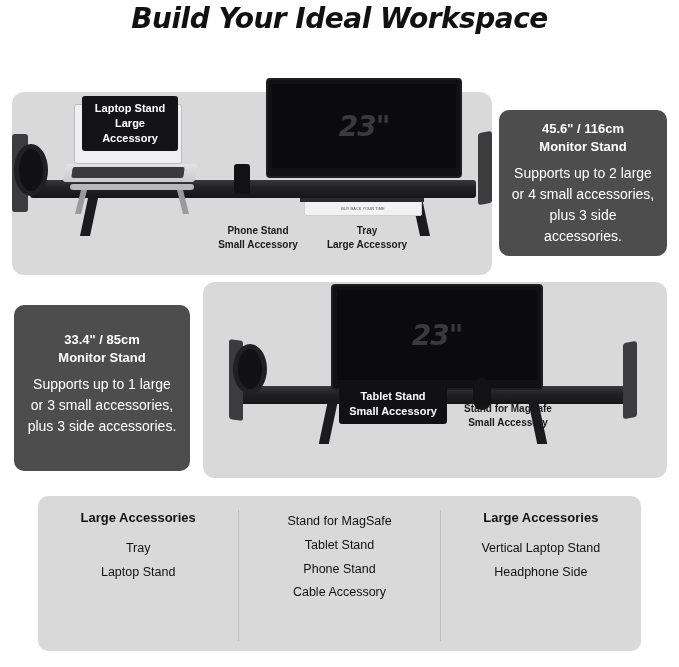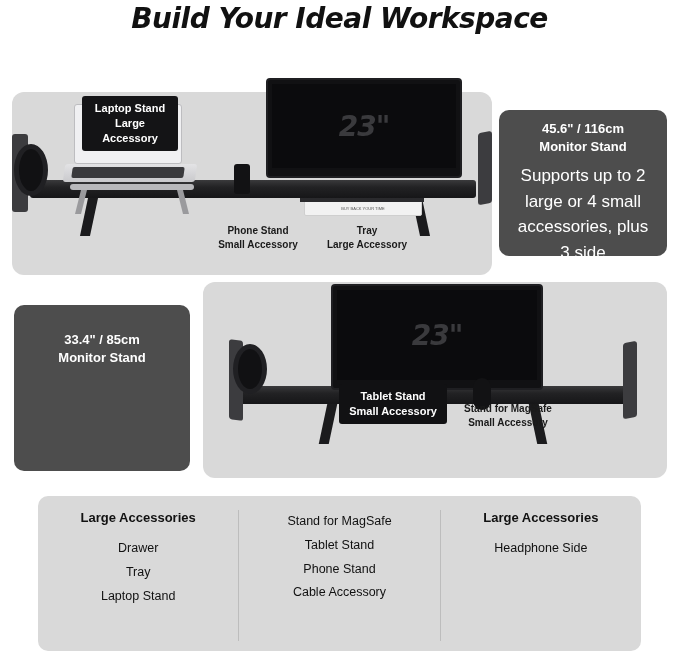--- a/index.html
+++ b/index.html
@@ -46,21 +46,21 @@
     text-align: center;
     padding: 10px 12px;
   }
   .darkcard .head {
     font-size: 13px;
     font-weight: bold;
     line-height: 1.35;
     margin-bottom: 8px;
   }
   .darkcard .body {
-    font-size: 17px;
+    font-size: 14px;
     line-height: 1.5;
   }
 
   
   .deskbar {
     position: absolute;
     background: #1d1d1f;
     border-radius: 3px;
   }
   .deskbar.wood {
@@ -254,20 +254,21 @@
       <div>Monitor Stand</div>
     </div>
     <div class="body">Supports up to 2 large or 4 small accessories, plus 3 side accessories.</div>
   </div>
 
   <div class="darkcard" style="left:14px; top:305px; width:176px; height:166px; padding-top:26px;">
     <div class="head">
       <div>33.4" / 85cm</div>
       <div>Monitor Stand</div>
     </div>
+    <div class="body">Supports up to 1 large or 3 small accessories, plus 3 side accessories.</div>
   </div>
 
   <div class="panel" style="left:203px; top:282px; width:464px; height:196px;">
 
     <div class="deskbar wood" style="left:30px; top:104px; width:404px; height:18px;"></div>
     <div class="leg" style="left:120px; top:122px; width:10px; height:40px; transform:skewX(-12deg);"></div>
     <div class="leg" style="left:330px; top:122px; width:10px; height:40px; transform:skewX(12deg);"></div>
 
     <div class="sidepanel" style="left:26px; top:58px; width:14px; height:80px; border-radius:3px; transform:skewY(8deg);"></div>
     <div class="headphone" style="left:30px; top:62px; width:34px; height:50px;"></div>
@@ -292,38 +293,38 @@
       <div>Small Accessory</div>
     </div>
   </div>
 
   <div class="acc-panel">
     <div class="acc-cols">
 
       <div class="acc-col">
         <h4>Large Accessories</h4>
         <ul>
-          <li>Drawer</li>
           <li>Tray</li>
           <li>Laptop Stand</li>
         </ul>
       </div>
 
       <div class="acc-col">
         <ul>
           <li>Stand for MagSafe</li>
           <li>Tablet Stand</li>
           <li>Phone Stand</li>
           <li>Cable Accessory</li>
         </ul>
       </div>
 
       <div class="acc-col">
         <h4>Large Accessories</h4>
         <ul>
+          <li>Vertical Laptop Stand</li>
           <li>Headphone Side</li>
         </ul>
       </div>
 
     </div>
   </div>
 
 </div>
 
 </body></html>

